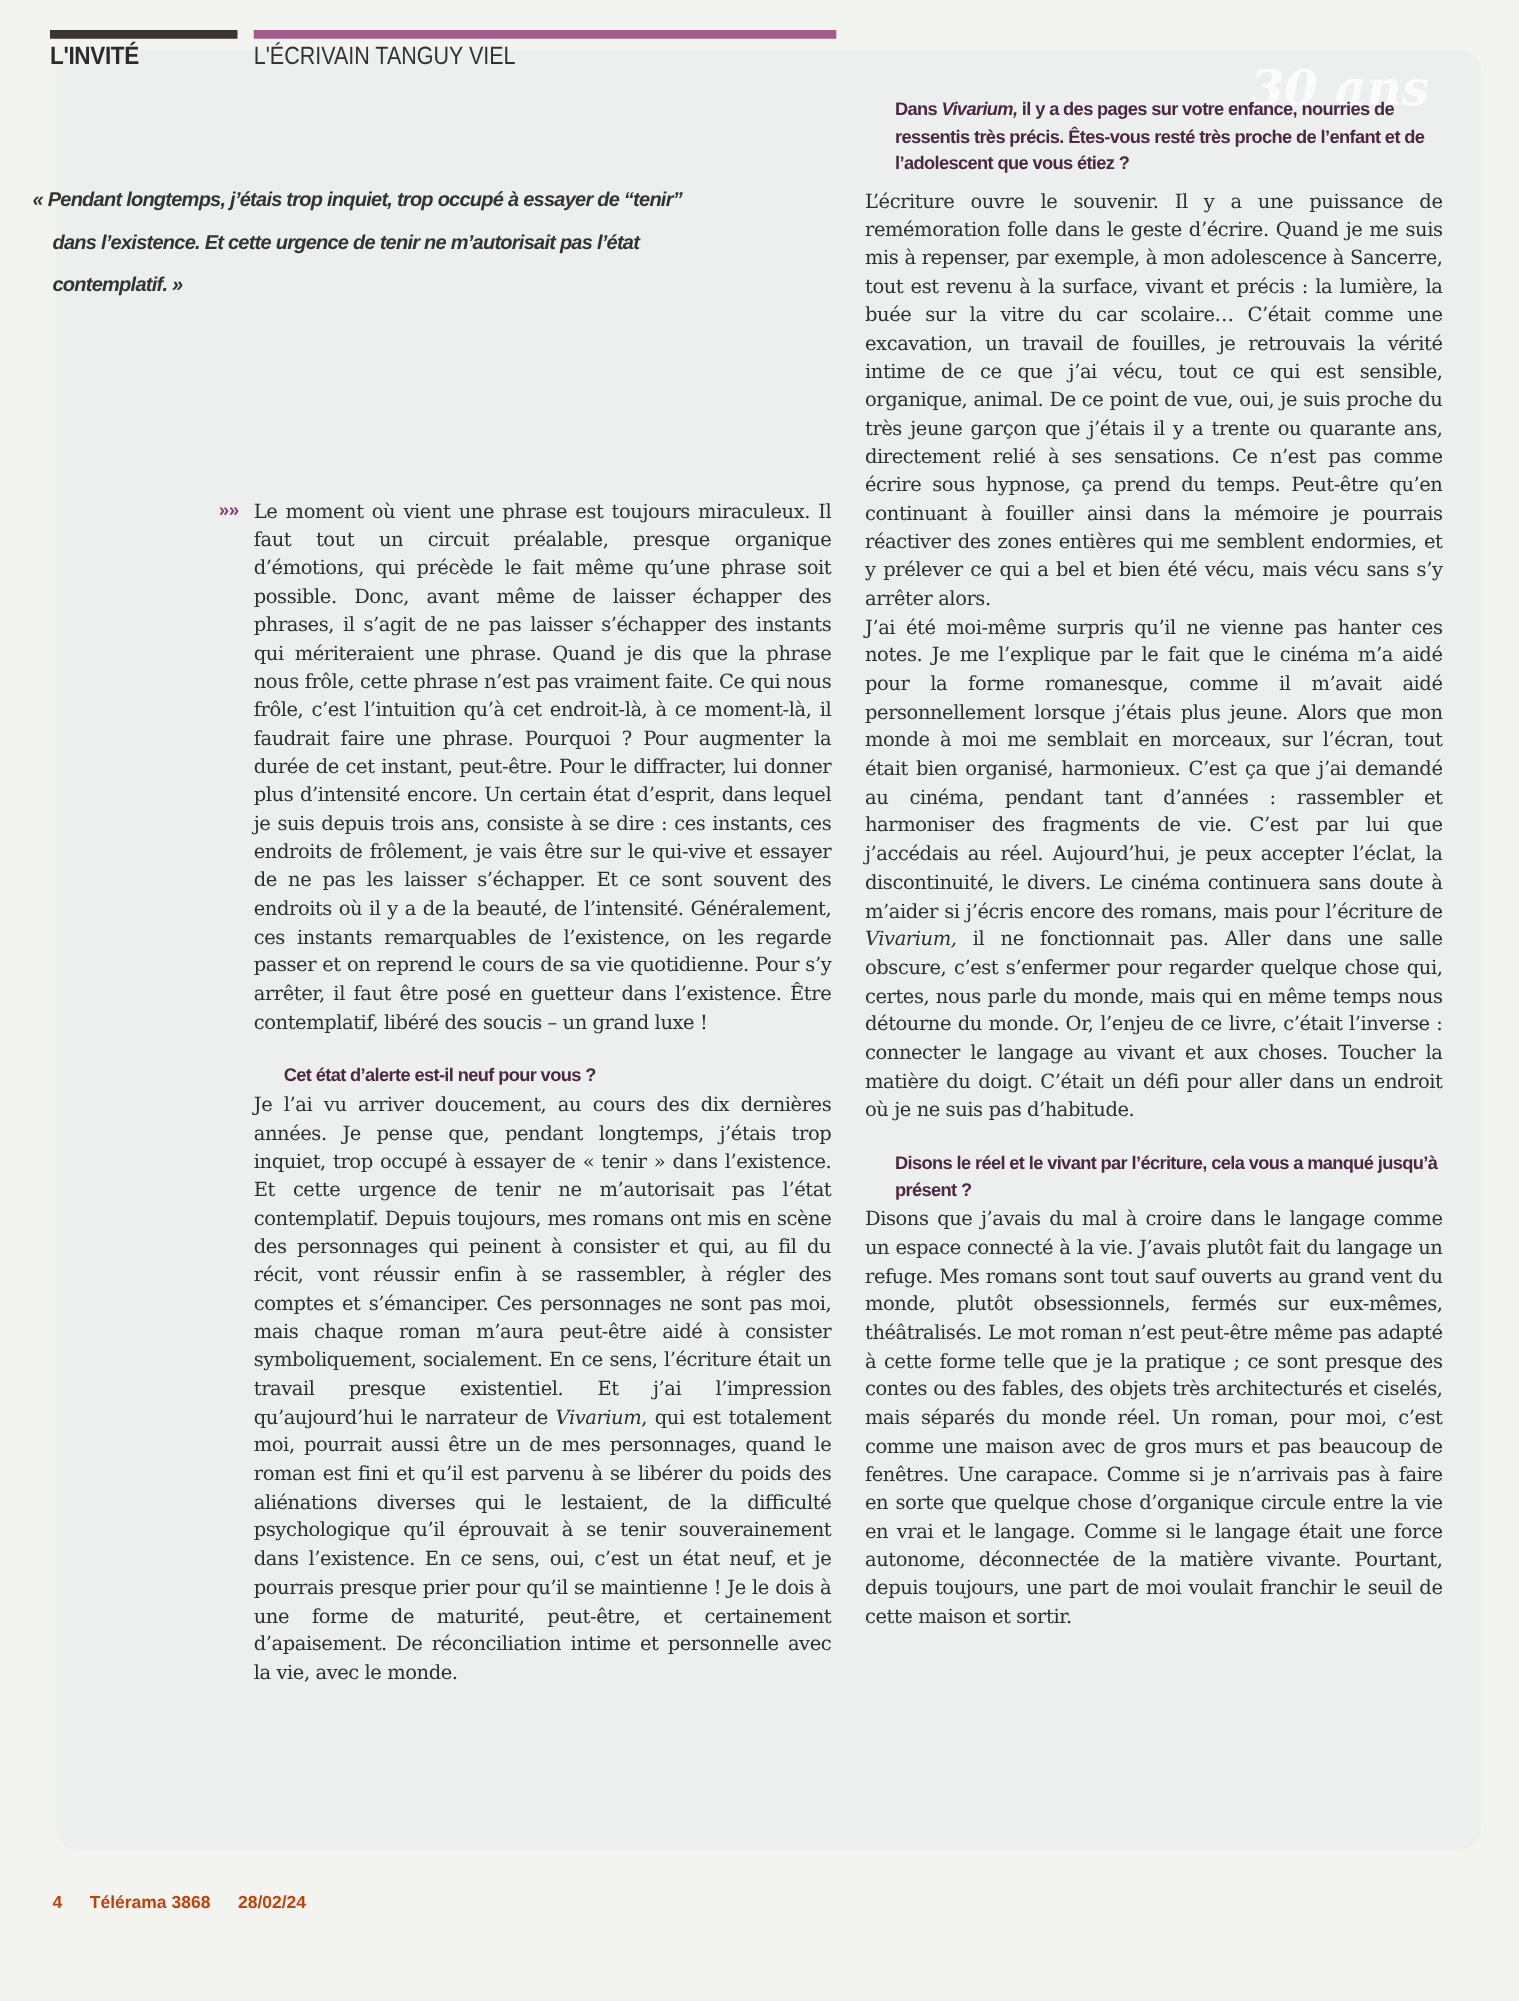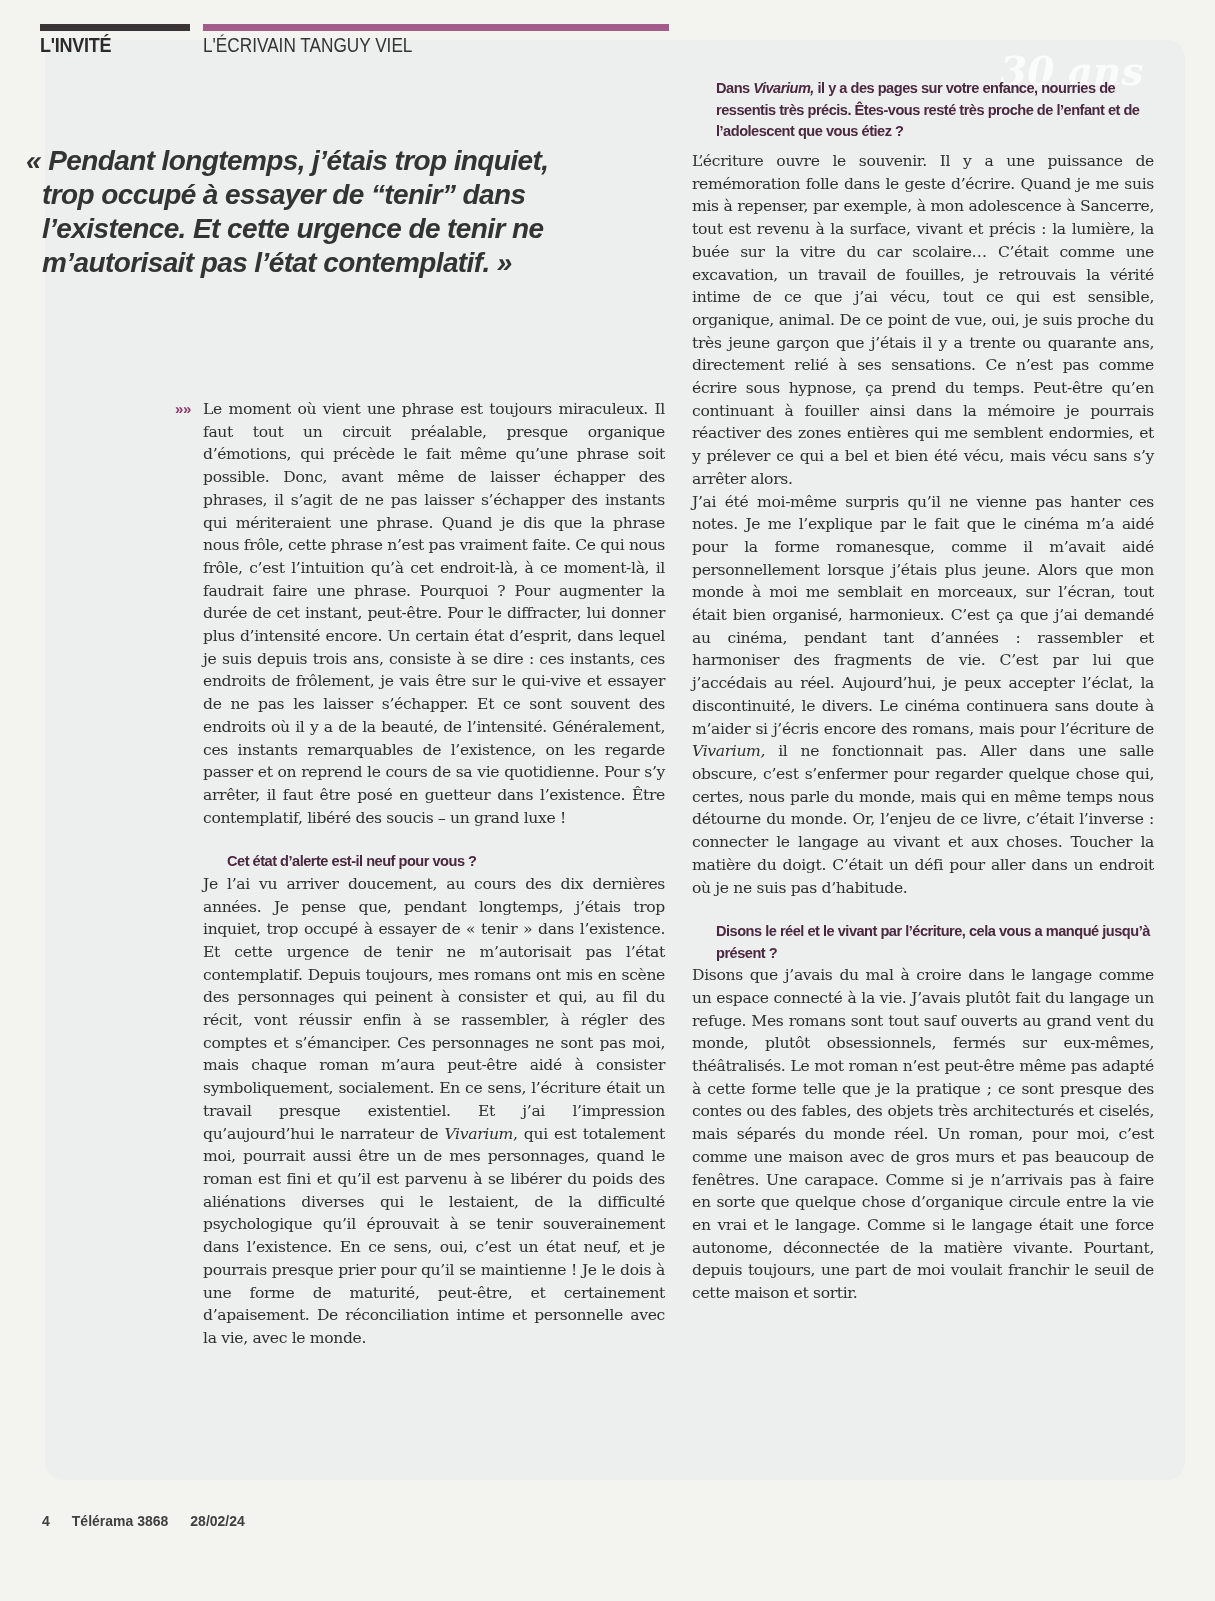--- a/index.html
+++ b/index.html
@@ -37,21 +37,21 @@
     .subject {
       position: absolute; left: 203px; top: 34px;
       font-family: "Liberation Sans", sans-serif;
       font-size: 20px; color: #333;
       transform: scaleX(0.86); transform-origin: left;
     }
     .pullquote {
       position: absolute; left: 26px; top: 144px; width: 520px;
       font-family: "Liberation Sans", sans-serif;
       font-weight: bold; font-style: italic;
-      font-size: 28px; line-height: 34px; letter-spacing: -0.6px;
+      font-size: 16px; line-height: 34px; letter-spacing: -0.6px;
       color: #333;
       text-indent: -16px; padding-left: 16px;
     }
     .col {
       position: absolute;
       font-family: "DejaVu Serif", serif;
       font-size: 15.6px; line-height: 22.7px;
       color: #2e2e2e;
       text-align: justify;
       hyphens: manual;
@@ -74,21 +74,21 @@
     .chev {
       font-family: "Liberation Sans", sans-serif;
       font-weight: bold; color: #8a3a6e;
       font-size: 15px;
     }
     .lead-chev { position: absolute; left: -28px; top: 0; }
     .trail-chev { margin-left: 6px; }
     .folio {
       position: absolute; left: 42px; top: 1513px;
       font-family: "Liberation Sans", sans-serif;
-      font-weight: bold; font-size: 14px; color: #404040;
+      font-weight: bold; font-size: 14px; color: #c2410c;
     }
     .folio span { margin-right: 22px; }
     .watermark {
       position: absolute; left: 1000px; top: 48px;
       font-family: "DejaVu Serif", serif; font-style: italic; font-weight: bold;
       font-size: 39px; color: #ffffff; opacity: 0.8;
     }
     i { font-style: italic; }
   </style>
 </head>

